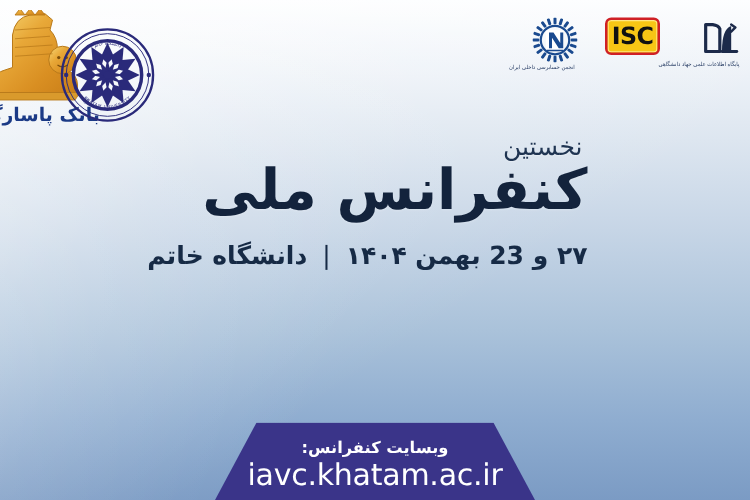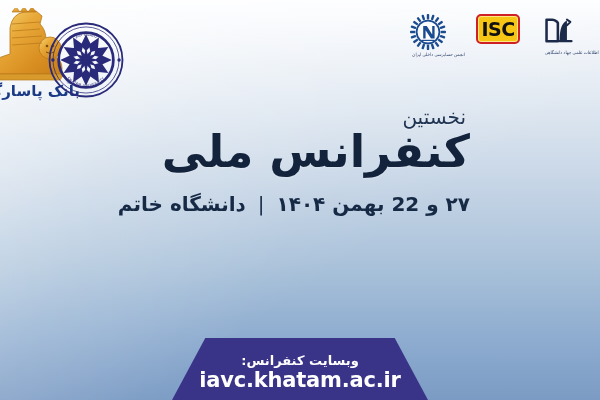--- a/index.html
+++ b/index.html
@@ -71,21 +71,21 @@
     width:76px; height:80px;
   }
 
   
   .logo-row{
     position:absolute; right:6px; top:14px;
     display:flex; align-items:flex-start; gap:14px;
   }
   .logo-cell{
     display:flex; flex-direction:column;
-    align-items:flex-start; justify-content:flex-start;
+    align-items:flex-end; justify-content:flex-start;
     width:52px;
   }
   .logo-cap{
     margin-top:2px;
     font-size:4.6px; line-height:1.25;
     color:#2a3f66; direction:rtl;
     text-align:center; white-space:nowrap;
     transform:scaleX(0.92);
   }
   .isc-box{
@@ -153,21 +153,21 @@
     display:flex; flex-direction:column;
     align-items:center; justify-content:center;
     gap:1px; padding-top:8px;
   }
   .web-label{
     direction:rtl;
     font-size:13px; font-weight:bold;
     color:#ffffff; line-height:1.1;
   }
   .web-url{
-    font-size:21px; font-weight:bold;
+    font-size:24px; font-weight:normal;
     color:#ffffff; line-height:1.1;
     letter-spacing:-0.2px;
   }
 </style>
 </head>
 <body>
 
 <div id="poster">
 
   <div class="sheen"></div>
@@ -305,21 +305,21 @@
       </svg>
       <span class="logo-cap">پایگاه اطلاعات علمی جهاد دانشگاهی</span>
     </div>
 
   </div>
 
   <div class="headline">
     <div class="h-pre">نخستین</div>
     <div class="h-main">کنفرانس ملی</div>
     <div class="h-date">
-      <span>۲۷ و 22 بهمن ۱۴۰۴</span>
+      <span>۲۷ و 23 بهمن ۱۴۰۴</span>
       <span class="sep">|</span>
       <span>دانشگاه خاتم</span>
     </div>
   </div>
 
   <div class="web-banner">
     <div class="web-inner">
       <span class="web-label">وبسایت کنفرانس:</span>
       <span class="web-url">iavc.khatam.ac.ir</span>
     </div>

